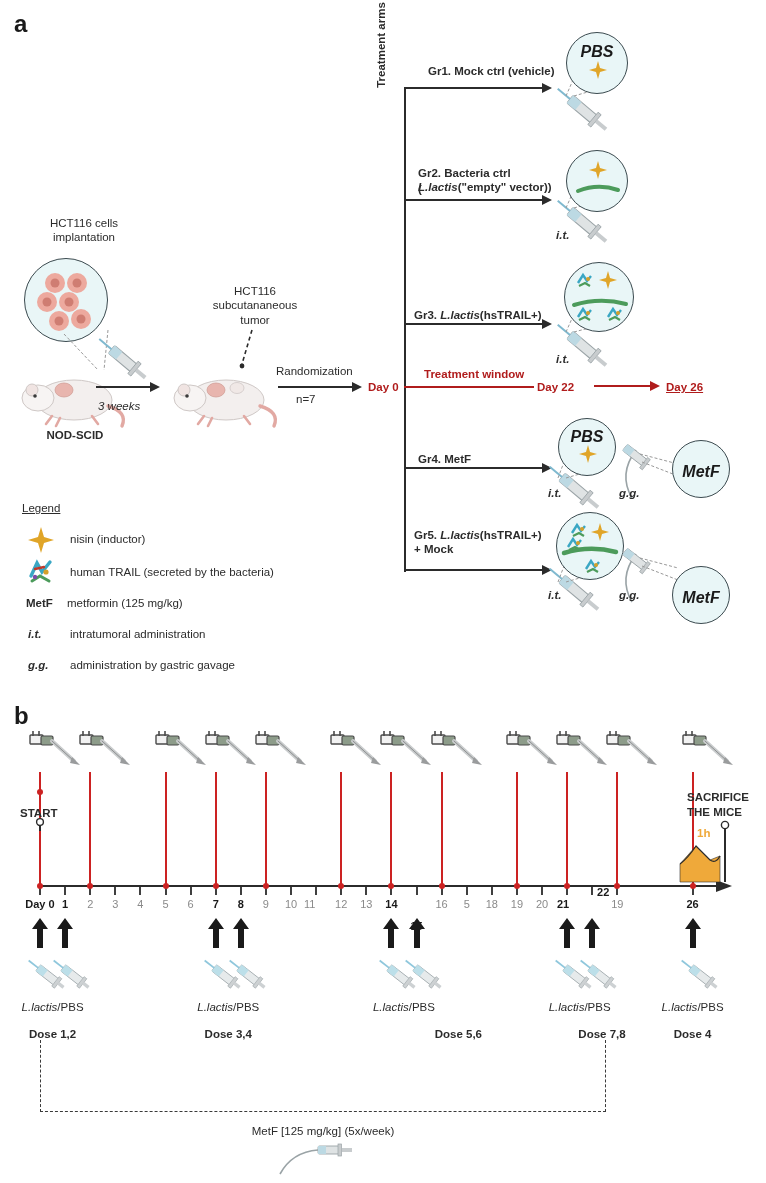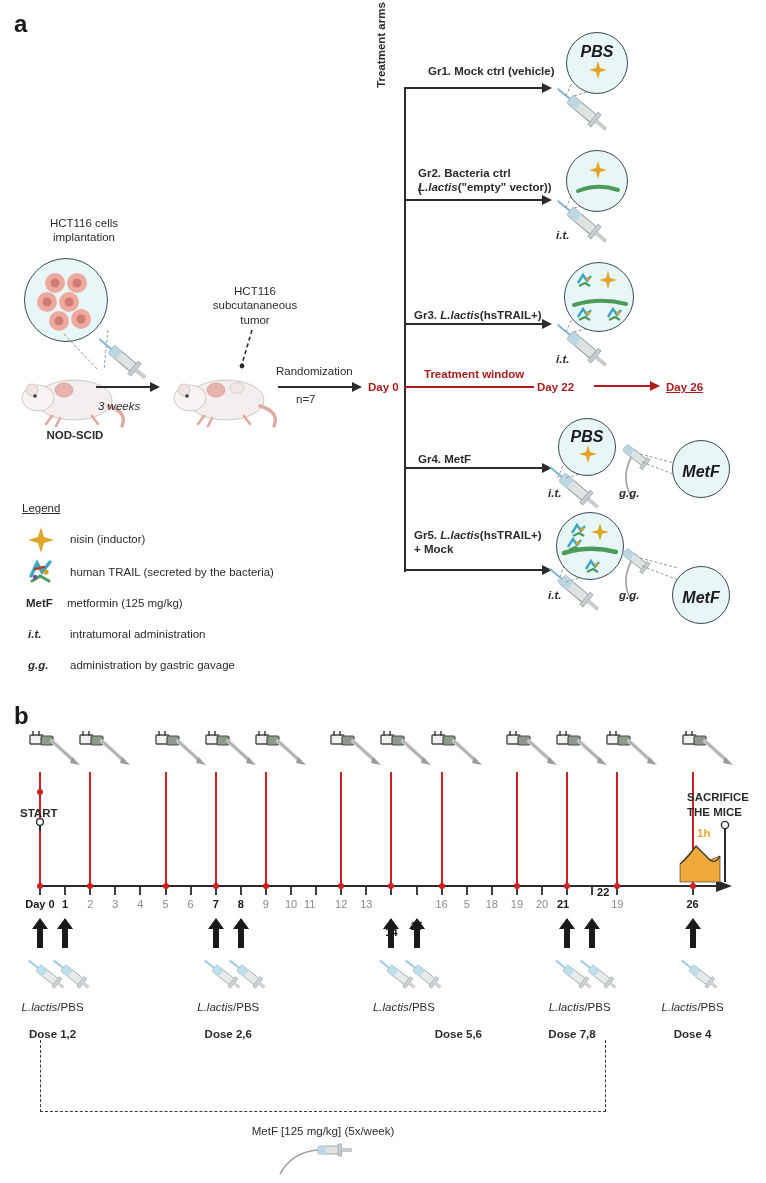--- a/index.html
+++ b/index.html
@@ -459,21 +459,21 @@
       <line x1="4" y1="0" x2="4" y2="9" stroke="#2b2b2b" stroke-width="1.8"></line>
     </svg>
     <div class="tick-lbl" style="left:321.20000000000005px;top:898px;width:40px;">12</div>
     <svg style="position:absolute;left:362.3px;top:886px;" width="8" height="12">
       <line x1="4" y1="0" x2="4" y2="9" stroke="#2b2b2b" stroke-width="1.8"></line>
     </svg>
     <div class="tick-lbl" style="left:346.3px;top:898px;width:40px;">13</div>
     <svg style="position:absolute;left:387.40000000000003px;top:886px;" width="8" height="12">
       <line x1="4" y1="0" x2="4" y2="9" stroke="#2b2b2b" stroke-width="1.8"></line>
     </svg>
-    <div class="tick-lbl bold" style="left:371.40000000000003px;top:898px;width:40px;margin-top:28px;">14</div>
+    <div class="tick-lbl bold" style="left:371.40000000000003px;top:898px;width:40px;">14</div>
     <svg style="position:absolute;left:412.5px;top:886px;" width="8" height="12">
       <line x1="4" y1="0" x2="4" y2="9" stroke="#2b2b2b" stroke-width="1.8"></line>
     </svg>
     <div class="tick-lbl bold" style="left:396.5px;top:920px;width:40px;">15</div>
     <svg style="position:absolute;left:437.6px;top:886px;" width="8" height="12">
       <line x1="4" y1="0" x2="4" y2="9" stroke="#2b2b2b" stroke-width="1.8"></line>
     </svg>
     <div class="tick-lbl" style="left:421.6px;top:898px;width:40px;">16</div>
     <svg style="position:absolute;left:462.70000000000005px;top:886px;" width="8" height="12">
       <line x1="4" y1="0" x2="4" y2="9" stroke="#2b2b2b" stroke-width="1.8"></line>
@@ -731,21 +731,21 @@
     <svg style="position:absolute;left:224.8px;top:948px;" width="44" height="52">
       <g transform="rotate(38 22 26)">
         <rect x="12" y="22" width="24" height="8" rx="1.2" fill="#e6eaeb" stroke="#a7afb2" stroke-width="0.9"></rect>
         <rect x="12" y="22" width="9" height="8" fill="#bcdfe9"></rect>
         <rect x="34" y="20" width="3.4" height="12" fill="#cdd1d3" stroke="#a7afb2" stroke-width="0.7"></rect>
         <rect x="37" y="24" width="7" height="3.4" fill="#cdd1d3"></rect>
         <line x1="0" y1="26" x2="12" y2="26" stroke="#8fc7dc" stroke-width="1.8"></line>
       </g>
     </svg>
     <div class="lbl" style="position:absolute;left:168.25px;top:1000px;width:120px;text-align:center;white-space:nowrap;"><span style="font-style: italic;">L.lactis</span><span>/PBS</span></div>
-    <div class="lbl lbl-b" style="position:absolute;left:168.25px;top:1027px;width:120px;text-align:center;white-space:nowrap;">Dose 2,6</div>
+    <div class="lbl lbl-b" style="position:absolute;left:168.25px;top:1027px;width:120px;text-align:center;white-space:nowrap;">Dose 3,4</div>
     <svg style="position:absolute;left:382.40000000000003px;top:918px;" width="18" height="30">
       <polygon points="9,0 17,11 12,11 12,30 6,30 6,11 1,11" fill="#1a1a1a"></polygon>
     </svg>
     <svg style="position:absolute;left:375.40000000000003px;top:948px;" width="44" height="52">
       <g transform="rotate(38 22 26)">
         <rect x="12" y="22" width="24" height="8" rx="1.2" fill="#e6eaeb" stroke="#a7afb2" stroke-width="0.9"></rect>
         <rect x="12" y="22" width="9" height="8" fill="#bcdfe9"></rect>
         <rect x="34" y="20" width="3.4" height="12" fill="#cdd1d3" stroke="#a7afb2" stroke-width="0.7"></rect>
         <rect x="37" y="24" width="7" height="3.4" fill="#cdd1d3"></rect>
         <line x1="0" y1="26" x2="12" y2="26" stroke="#8fc7dc" stroke-width="1.8"></line>
@@ -783,21 +783,21 @@
     <svg style="position:absolute;left:576.2px;top:948px;" width="44" height="52">
       <g transform="rotate(38 22 26)">
         <rect x="12" y="22" width="24" height="8" rx="1.2" fill="#e6eaeb" stroke="#a7afb2" stroke-width="0.9"></rect>
         <rect x="12" y="22" width="9" height="8" fill="#bcdfe9"></rect>
         <rect x="34" y="20" width="3.4" height="12" fill="#cdd1d3" stroke="#a7afb2" stroke-width="0.7"></rect>
         <rect x="37" y="24" width="7" height="3.4" fill="#cdd1d3"></rect>
         <line x1="0" y1="26" x2="12" y2="26" stroke="#8fc7dc" stroke-width="1.8"></line>
       </g>
     </svg>
     <div class="lbl" style="position:absolute;left:519.6500000000001px;top:1000px;width:120px;text-align:center;white-space:nowrap;"><span style="font-style: italic;">L.lactis</span><span>/PBS</span></div>
-    <div class="lbl lbl-b" style="position:absolute;left:512px;top:1027px;width:120px;text-align:center;white-space:nowrap;">Dose 7,8</div>
+    <div class="lbl lbl-b" style="position:absolute;left:542px;top:1027px;width:120px;text-align:center;white-space:nowrap;">Dose 7,8</div>
     <svg style="position:absolute;left:683.6px;top:918px;" width="18" height="30">
       <polygon points="9,0 17,11 12,11 12,30 6,30 6,11 1,11" fill="#1a1a1a"></polygon>
     </svg>
     <svg style="position:absolute;left:676.6px;top:948px;" width="44" height="52">
       <g transform="rotate(38 22 26)">
         <rect x="12" y="22" width="24" height="8" rx="1.2" fill="#e6eaeb" stroke="#a7afb2" stroke-width="0.9"></rect>
         <rect x="12" y="22" width="9" height="8" fill="#bcdfe9"></rect>
         <rect x="34" y="20" width="3.4" height="12" fill="#cdd1d3" stroke="#a7afb2" stroke-width="0.7"></rect>
         <rect x="37" y="24" width="7" height="3.4" fill="#cdd1d3"></rect>
         <line x1="0" y1="26" x2="12" y2="26" stroke="#8fc7dc" stroke-width="1.8"></line>

